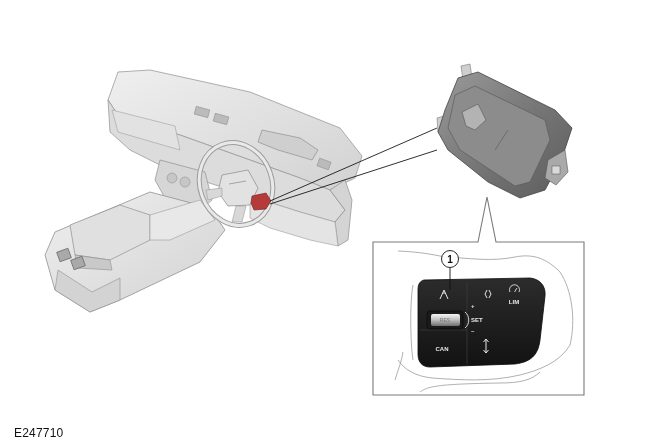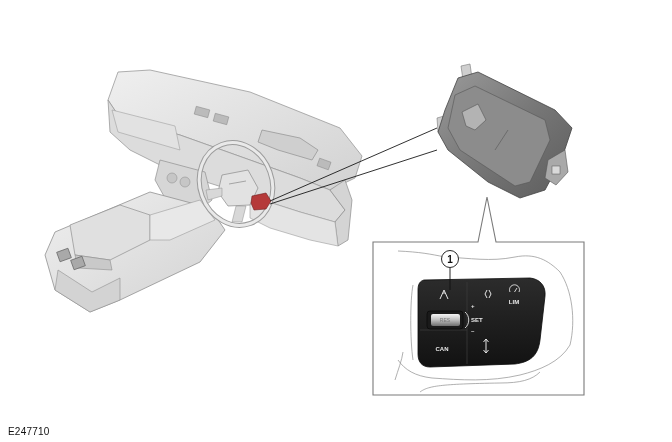--- a/index.html
+++ b/index.html
@@ -1,18 +1,18 @@
 <!DOCTYPE html>
 <html><head>
 <meta charset="utf-8">
 <style>
   html,body{margin:0;padding:0;background:#ffffff;}
   body{width:672px;height:442px;position:relative;overflow:hidden;font-family:"Liberation Sans",sans-serif;}
   #stage{position:absolute;left:0;top:0;width:672px;height:442px;}
-  .fig-id{position:absolute;left:8px;top:426px;font-size:10px;color:#111;font-family:"Liberation Sans",sans-serif;letter-spacing:0.2px;}
+  .fig-id{position:absolute;left:14px;top:426px;font-size:12px;color:#111;font-family:"Liberation Sans",sans-serif;letter-spacing:0.2px;}
   .lbl{font-family:"Liberation Sans",sans-serif;fill:#e8e8e8;font-weight:bold;}
   .callnum{font-family:"Liberation Sans",sans-serif;font-size:10px;font-weight:bold;fill:#111;}
 </style>
 </head>
 <body>
 
 <div id="stage">
 <svg width="672" height="442" viewBox="0 0 672 442" xmlns="http://www.w3.org/2000/svg">
   <defs>
     <linearGradient id="dash" x1="0" y1="0" x2="1" y2="1">

